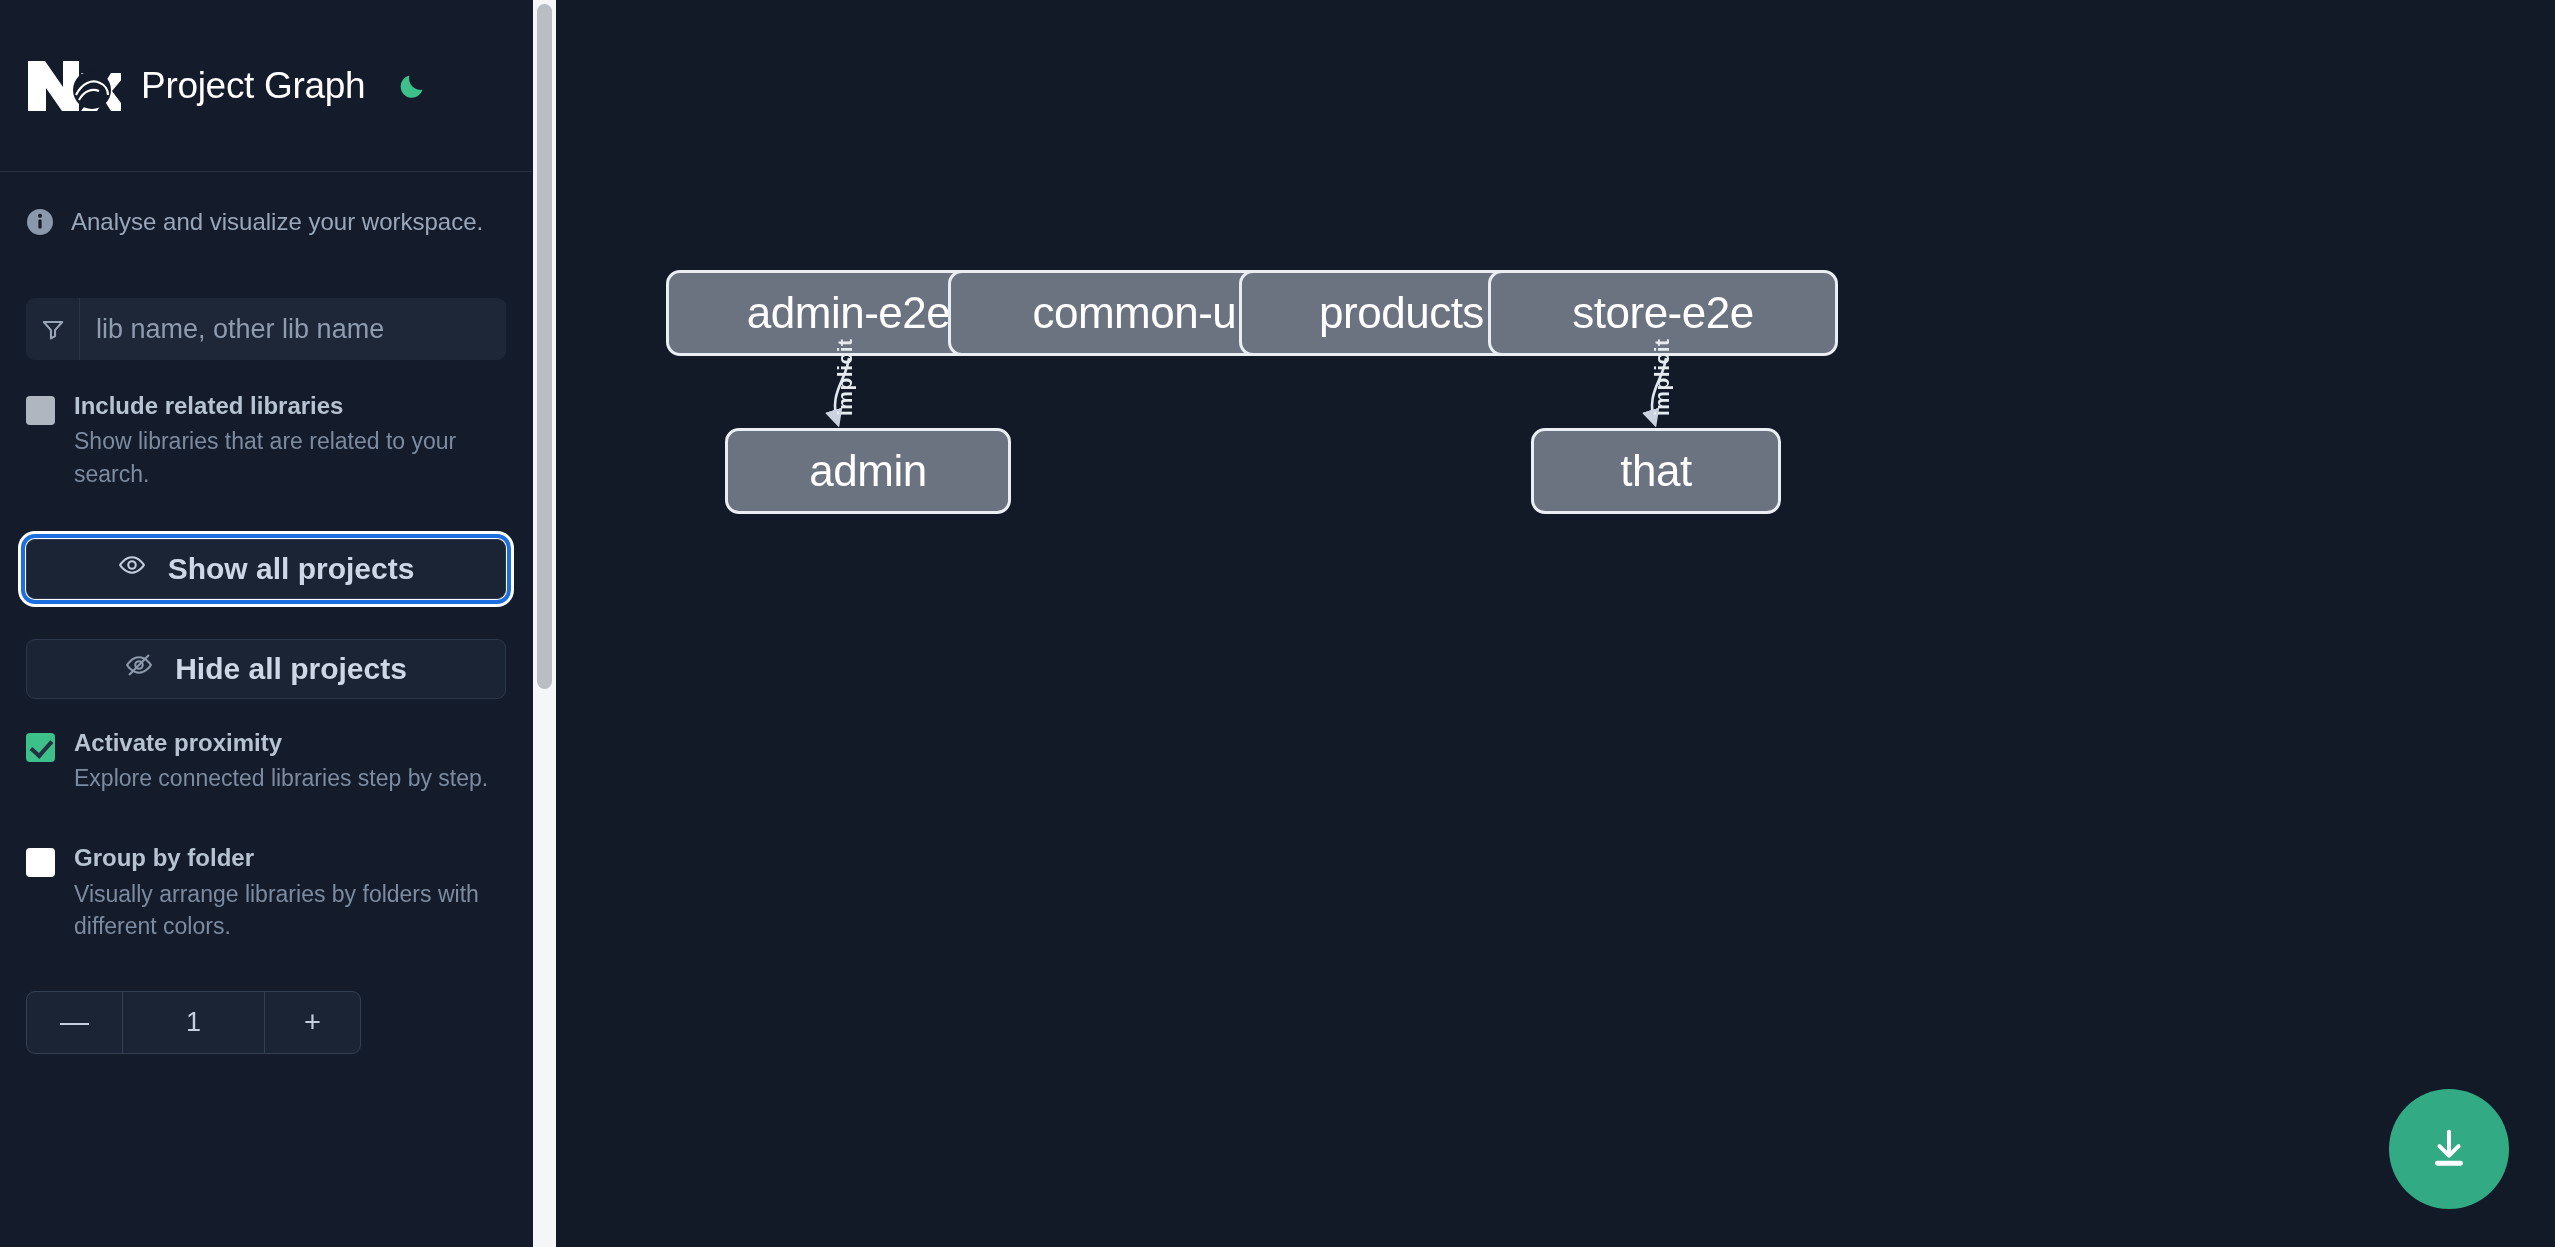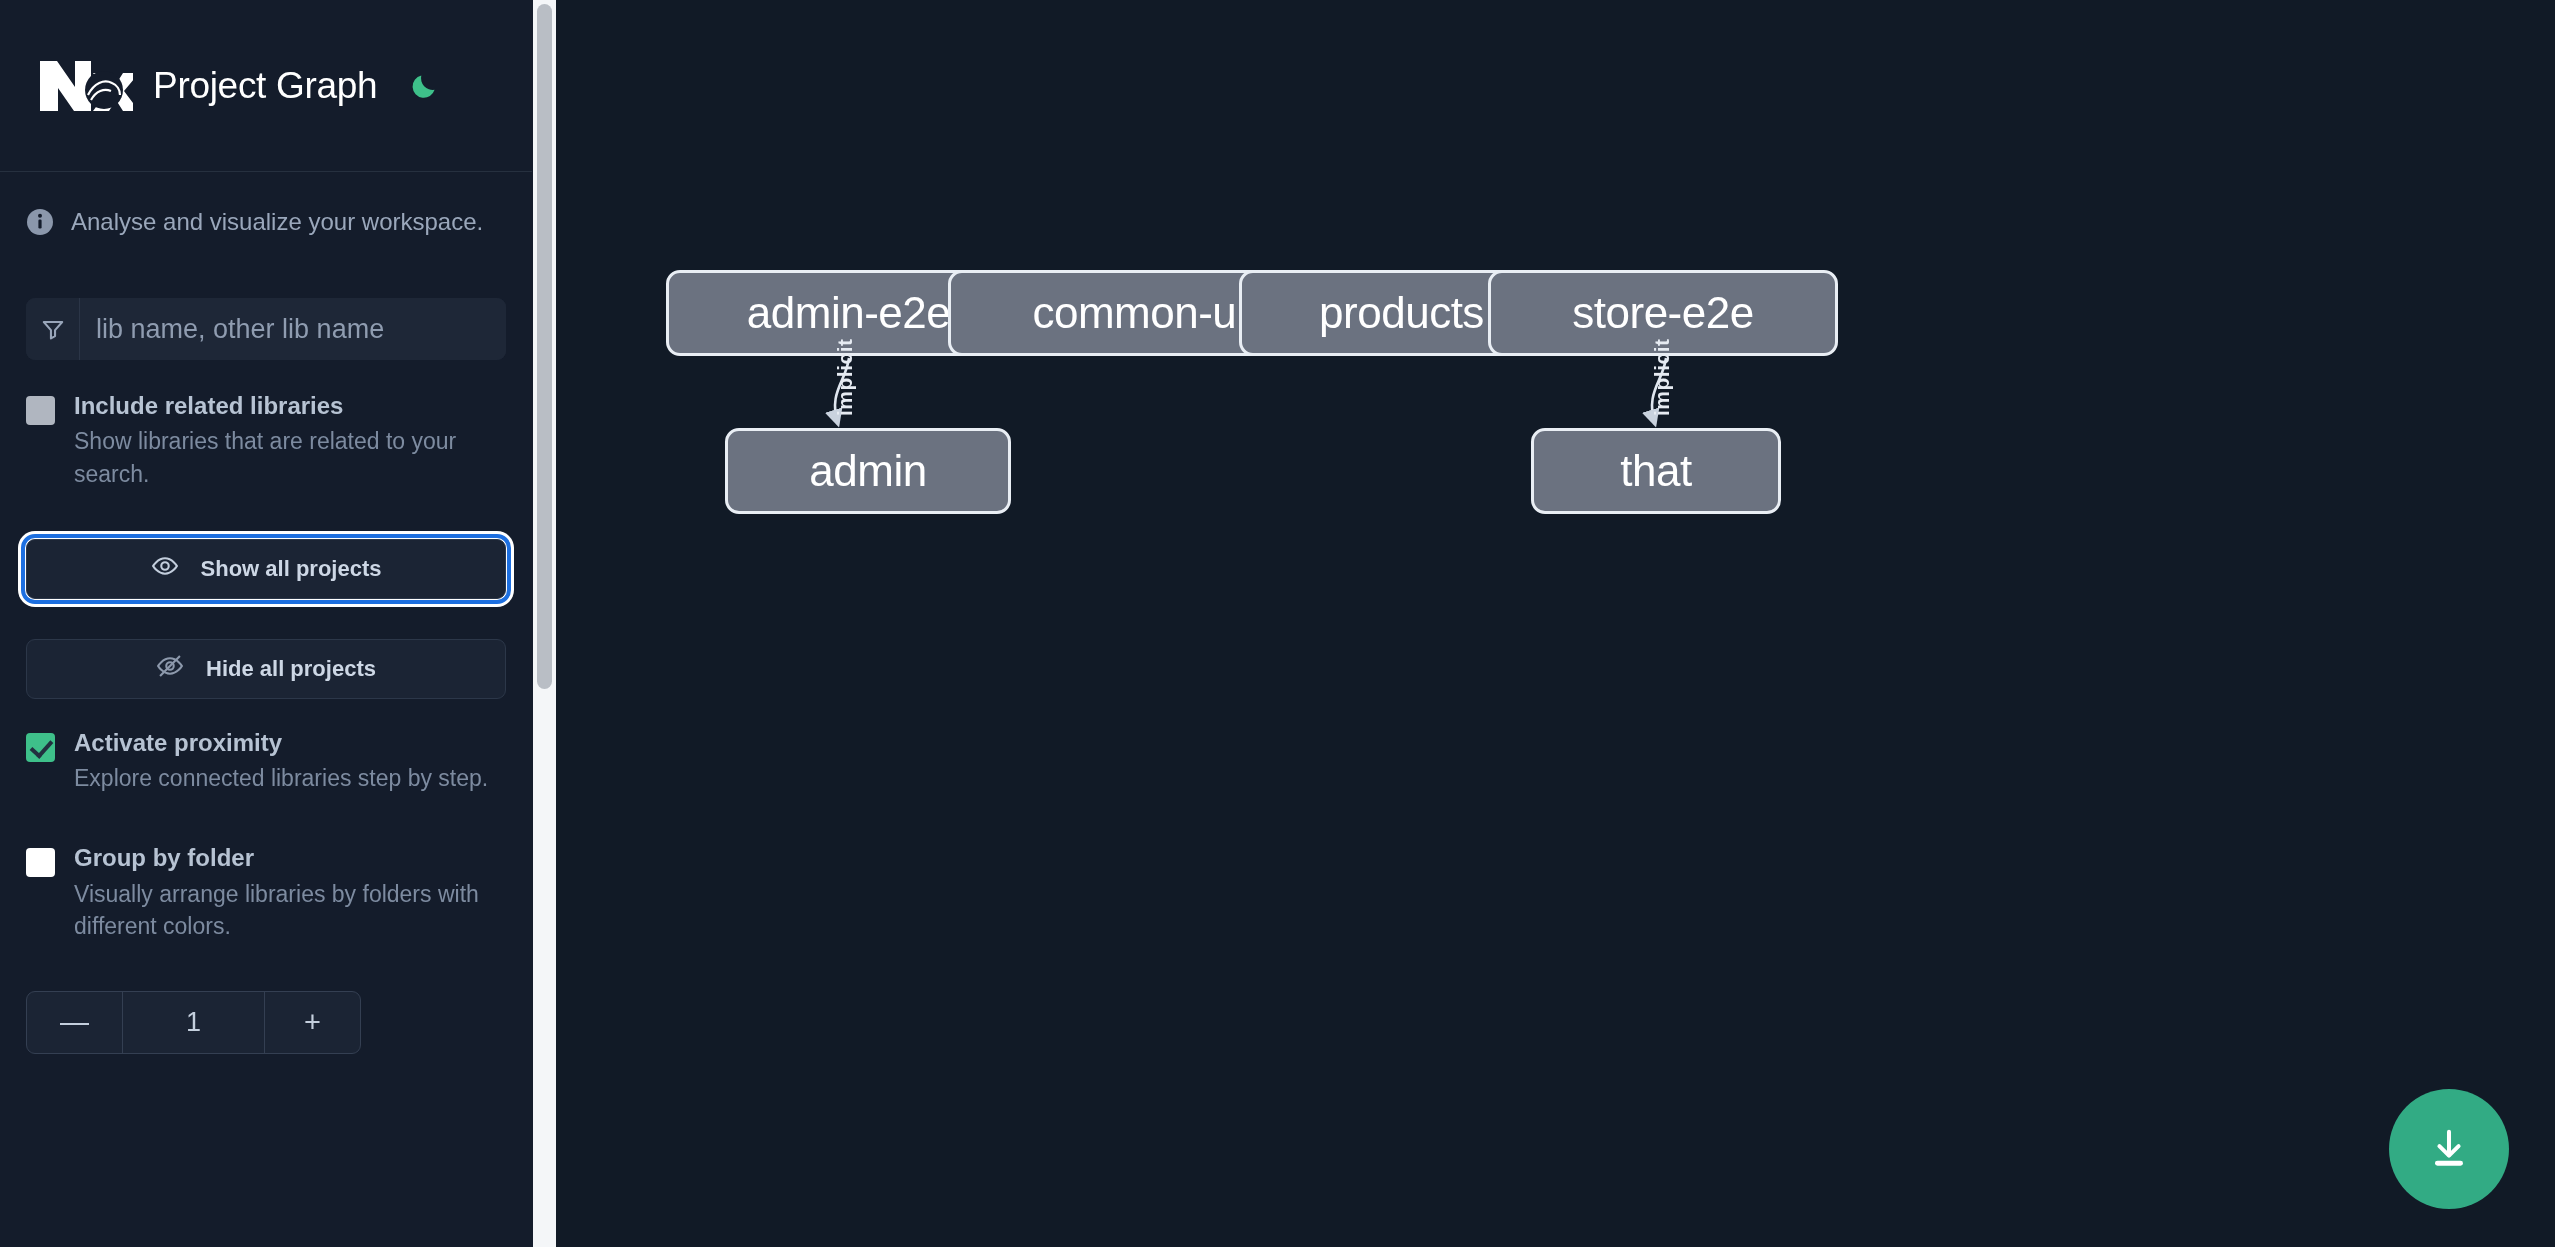--- a/index.html
+++ b/index.html
@@ -34,21 +34,21 @@
     position: absolute;
     inset: 0 24px 0 0;
     width: 532px;
   }
 
   
   .brand-row {
     height: 172px;
     display: flex;
     align-items: center;
-    padding: 0 0 0 38px;
+    padding: 0 0 0 26px;
     border-bottom: 1px solid #26303f;
   }
 
   .nx-logo {
     width: 95px;
     height: 62px;
     flex: 0 0 95px;
     margin-right: 20px;
   }
 
@@ -171,21 +171,21 @@
     height: 60px;
     display: flex;
     align-items: center;
     justify-content: center;
     gap: 22px;
     border-radius: 9px;
     background: #1b2434;
     border: 1px solid #2c out;
     border: 1px solid #2c3749;
     color: #cdd7e5;
-    font-size: 22px;
+    font-size: 30px;
     font-weight: bold;
     cursor: pointer;
   }
   .act-btn + .act-btn { margin-top: 40px; }
   .act-btn.focused {
     outline: 4px solid #1d6fe0;
     outline-offset: 1px;
     box-shadow: 0 0 0 8px #ffffff;
   }
   .act-btn svg { flex: 0 0 auto; }

